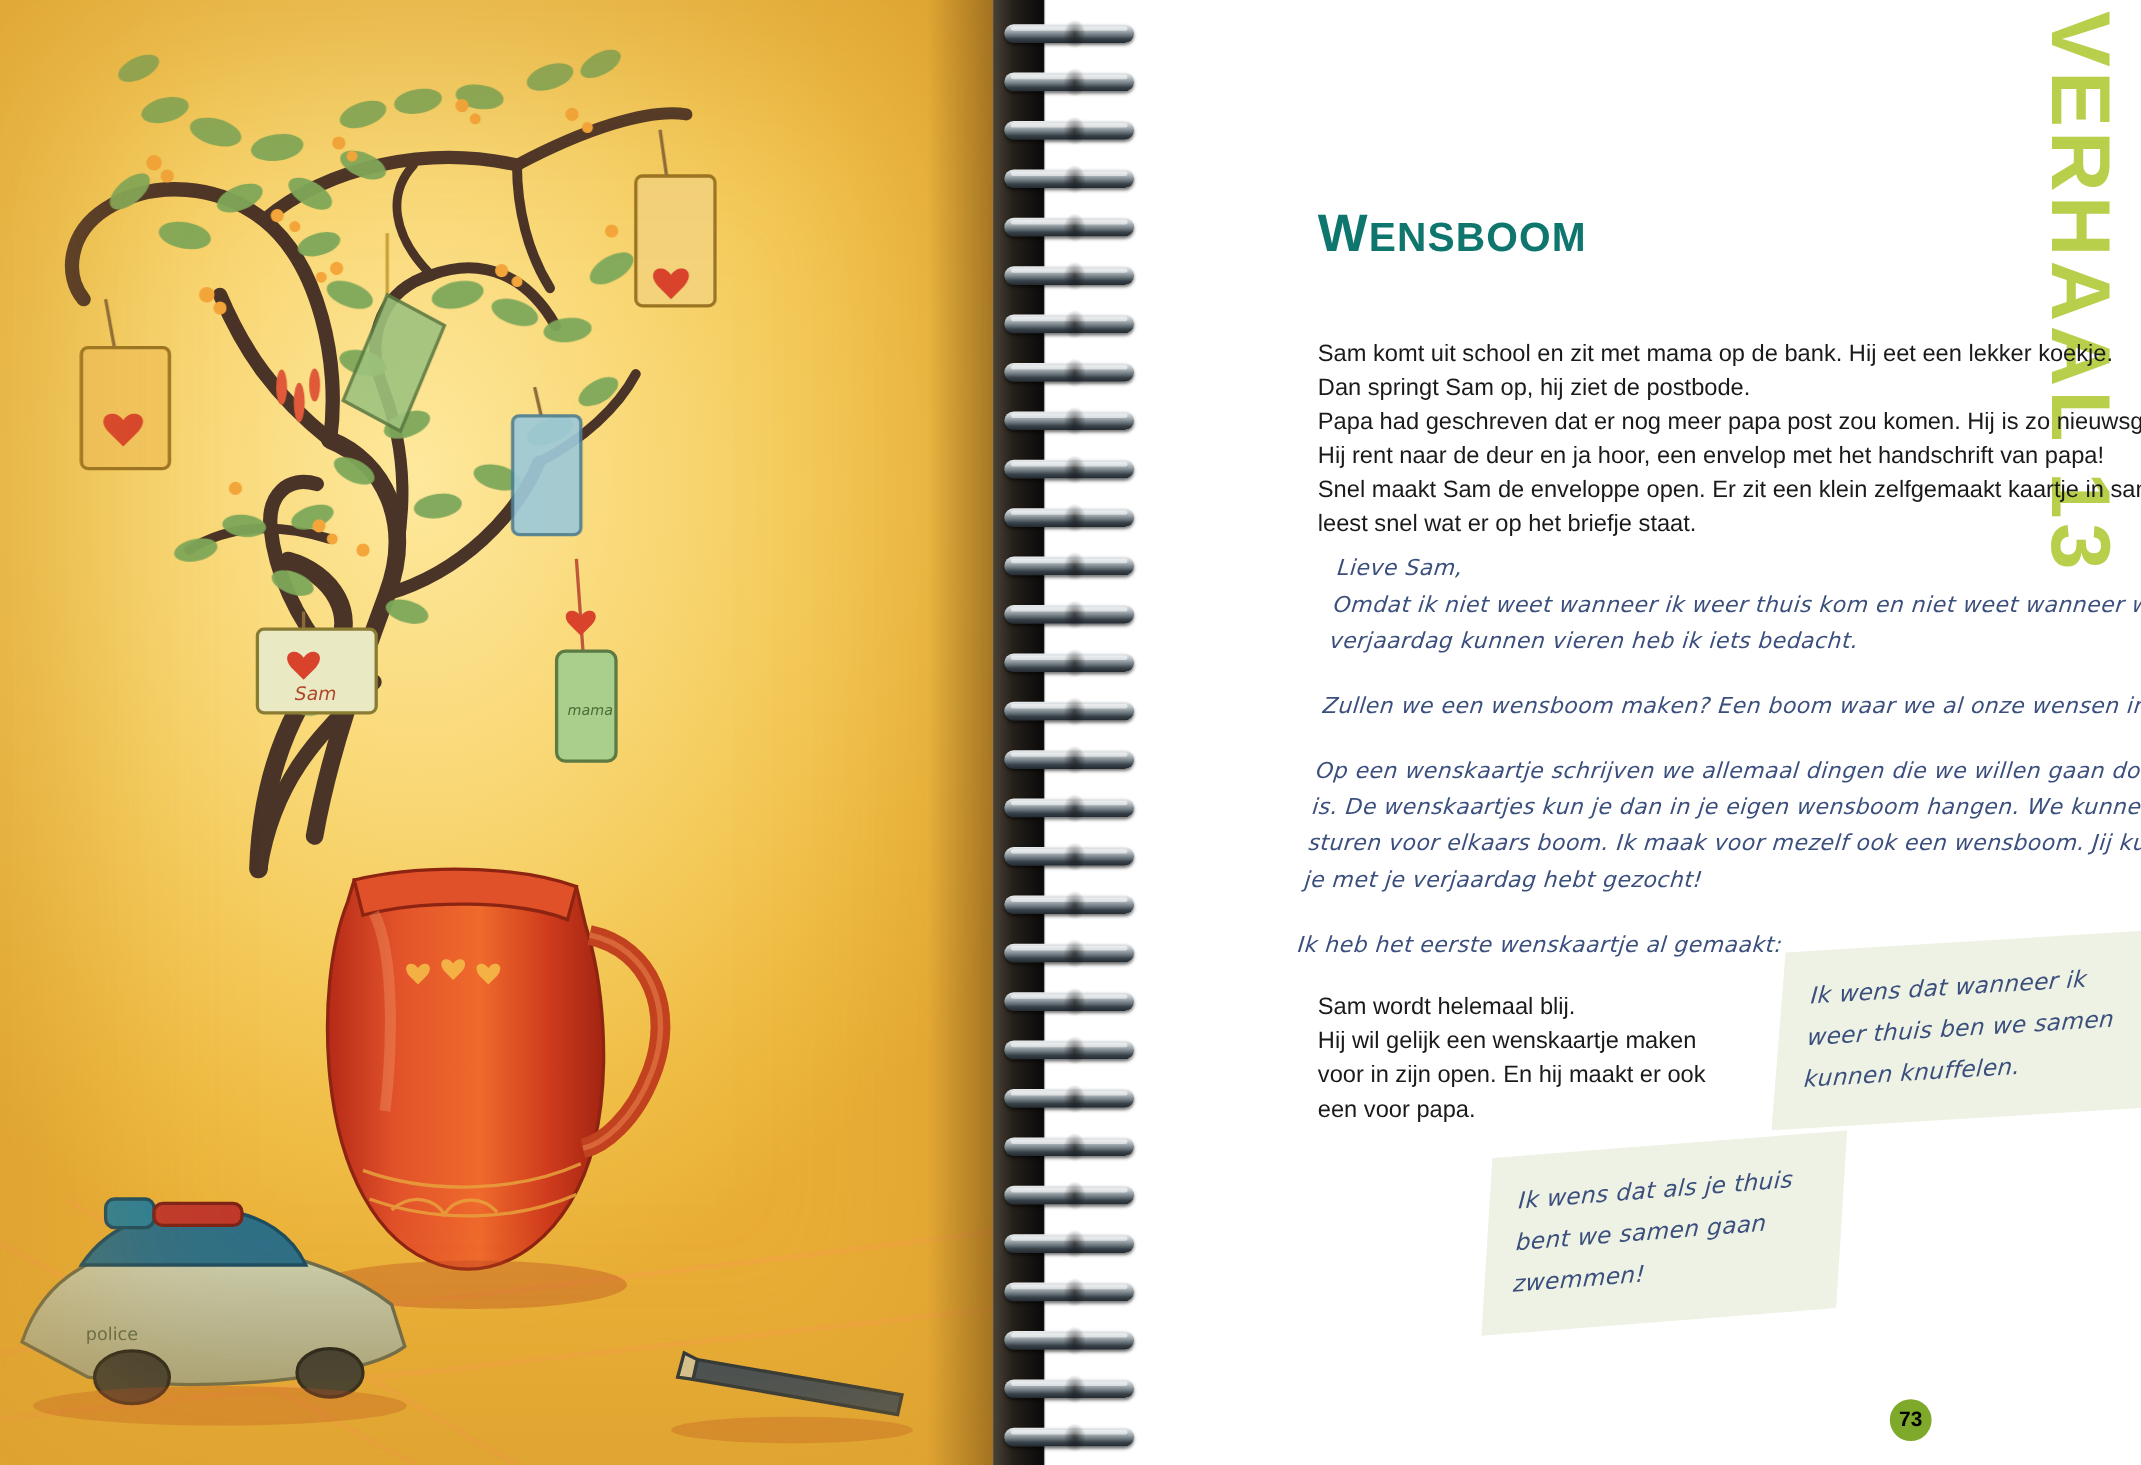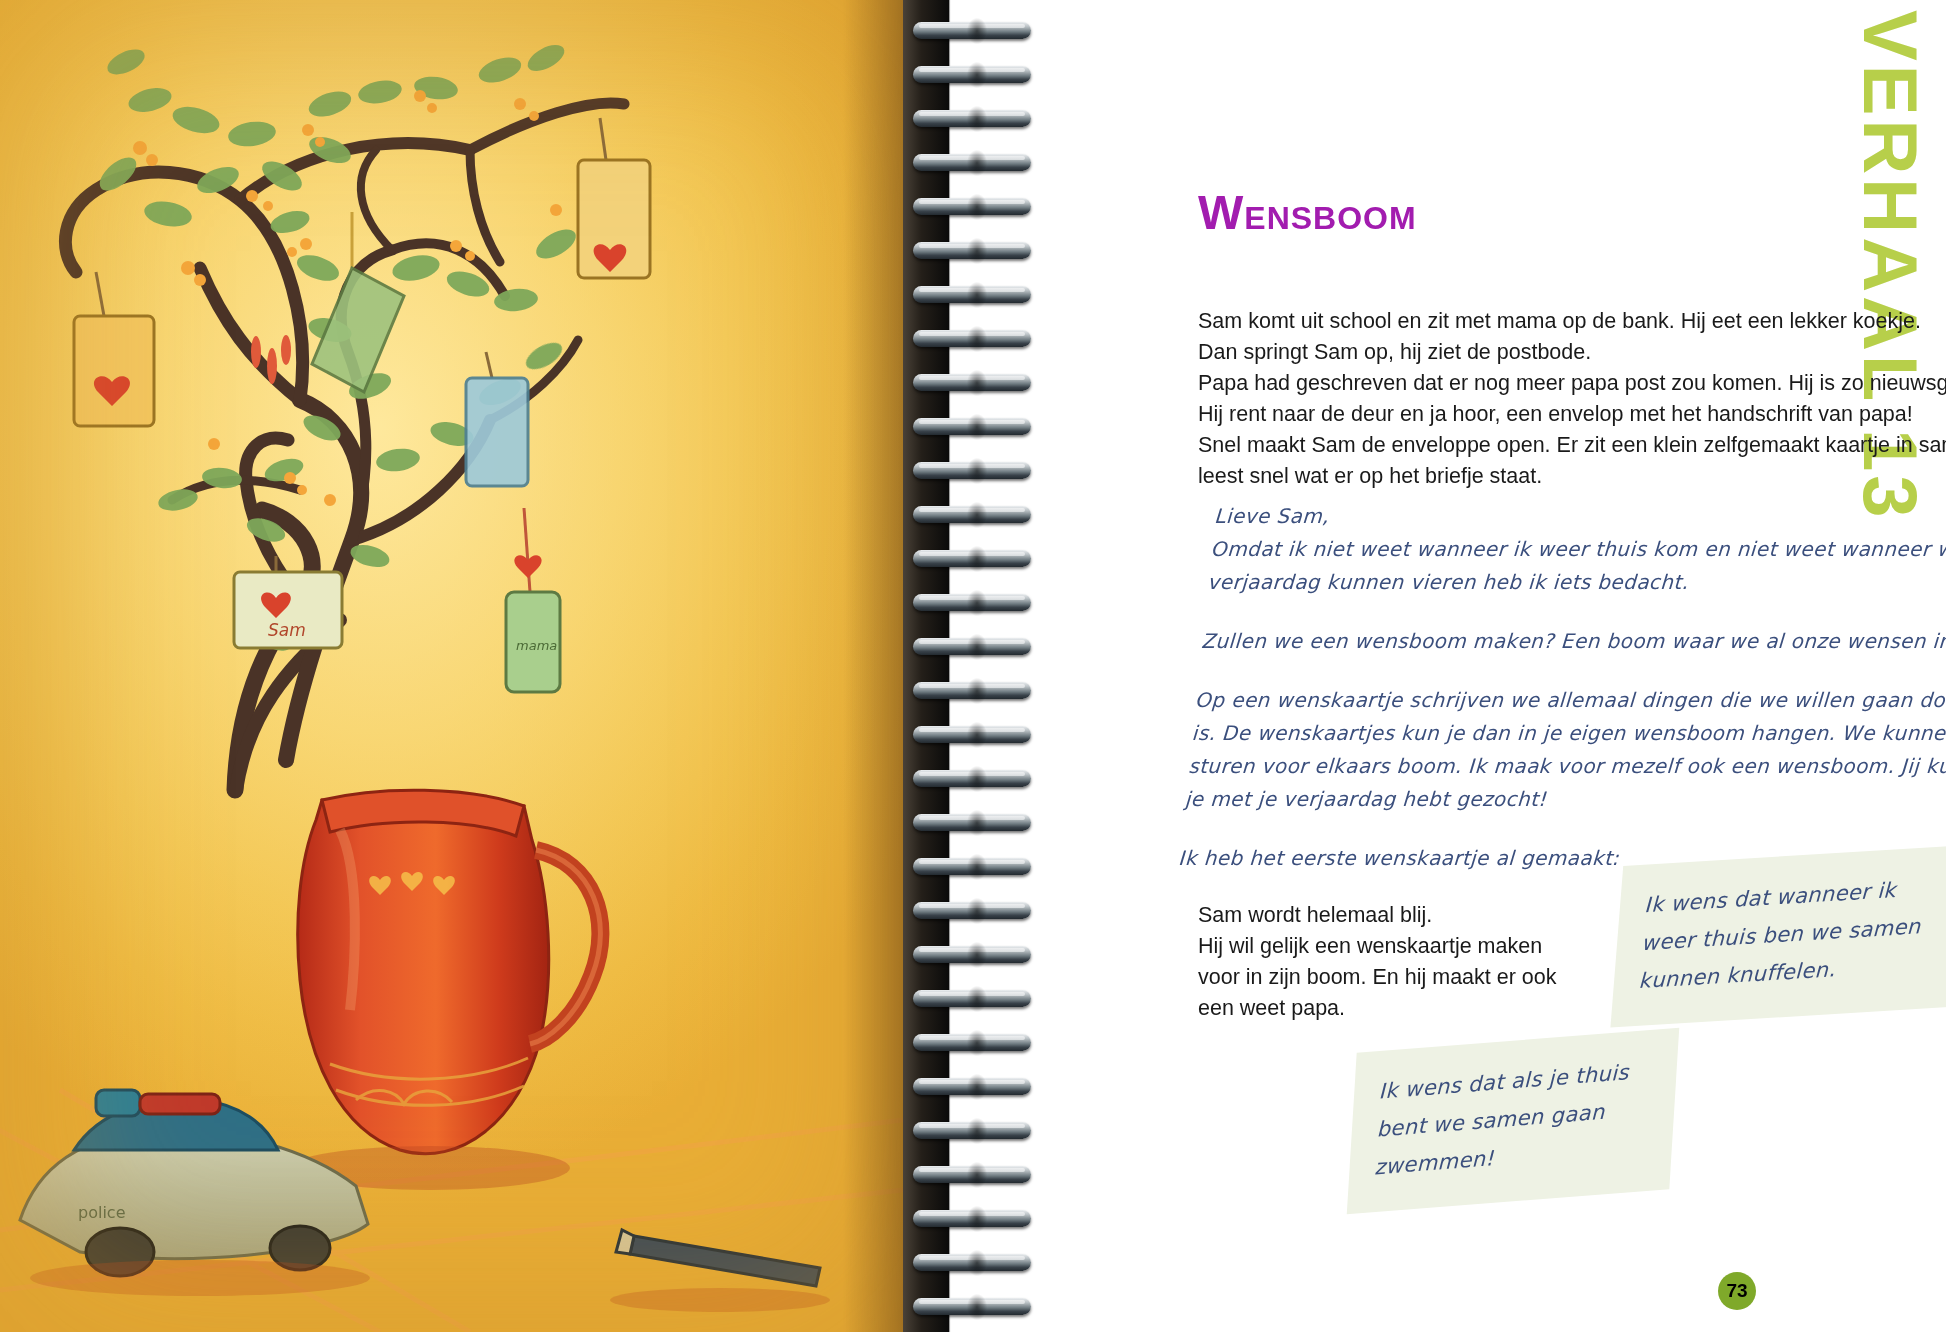--- a/index.html
+++ b/index.html
@@ -74,22 +74,22 @@
     color:#b7cf4a;
     font-family:"Liberation Sans", sans-serif;
     line-height:1;
     user-select:none;
   }
   .content{
     position:absolute;left:155px;top:0;width:1030px;height:1332px;
   }
   h1.title{
     position:absolute;top:185px;left:0;margin:0;
-    font-size:32px;font-weight:bold;letter-spacing:1px;
-    color:#a21caf;
+    font-size:37px;font-weight:bold;letter-spacing:1px;
+    color:#0f766e;
     font-family:"Liberation Sans", sans-serif;
     font-variant:small-caps;
     text-transform:uppercase;
   }
   h1.title::first-letter{font-size:48px;}
   .body-text{
     position:absolute;top:306px;left:0;width:1010px;
     font-size:21.5px;line-height:31px;color:#1a1a1a;
   }
   .body-text p{margin:0;}
@@ -472,21 +472,21 @@
       <div class="letter">
         <p style="white-space:pre-line;">Lieve Sam,
 Omdat ik niet weet wanneer ik weer thuis kom en niet weet wanneer we weer samen een verjaardag kunnen vieren heb ik iets bedacht.</p>
         <p>Zullen we een wensboom maken? Een boom waar we al onze wensen in kunnen hangen.</p>
         <p>Op een wenskaartje schrijven we allemaal dingen die we willen gaan doen als papa weer thuis is. De wenskaartjes kun je dan in je eigen wensboom hangen. We kunnen elkaar ook wensen sturen voor elkaars boom. Ik maak voor mezelf ook een wensboom. Jij kunt de tak gebruiken die je met je verjaardag hebt gezocht!</p>
         <p>Ik heb het eerste wenskaartje al gemaakt:</p>
       </div>
 
       <div class="closing">
         <p style="white-space:pre-line;">Sam wordt helemaal blij.
-Hij wil gelijk een wenskaartje maken voor in zijn boom. En hij maakt er ook een weet papa.</p>
+Hij wil gelijk een wenskaartje maken voor in zijn open. En hij maakt er ook een voor papa.</p>
       </div>
 
       <div class="wish-card one">Ik wens dat wanneer ik weer thuis ben we samen kunnen knuffelen.</div>
       <div class="wish-card two">Ik wens dat als je thuis bent we samen gaan zwemmen!</div>
 
       <div class="page-number">73</div>
     </div>
   </div>
 </div>
 

